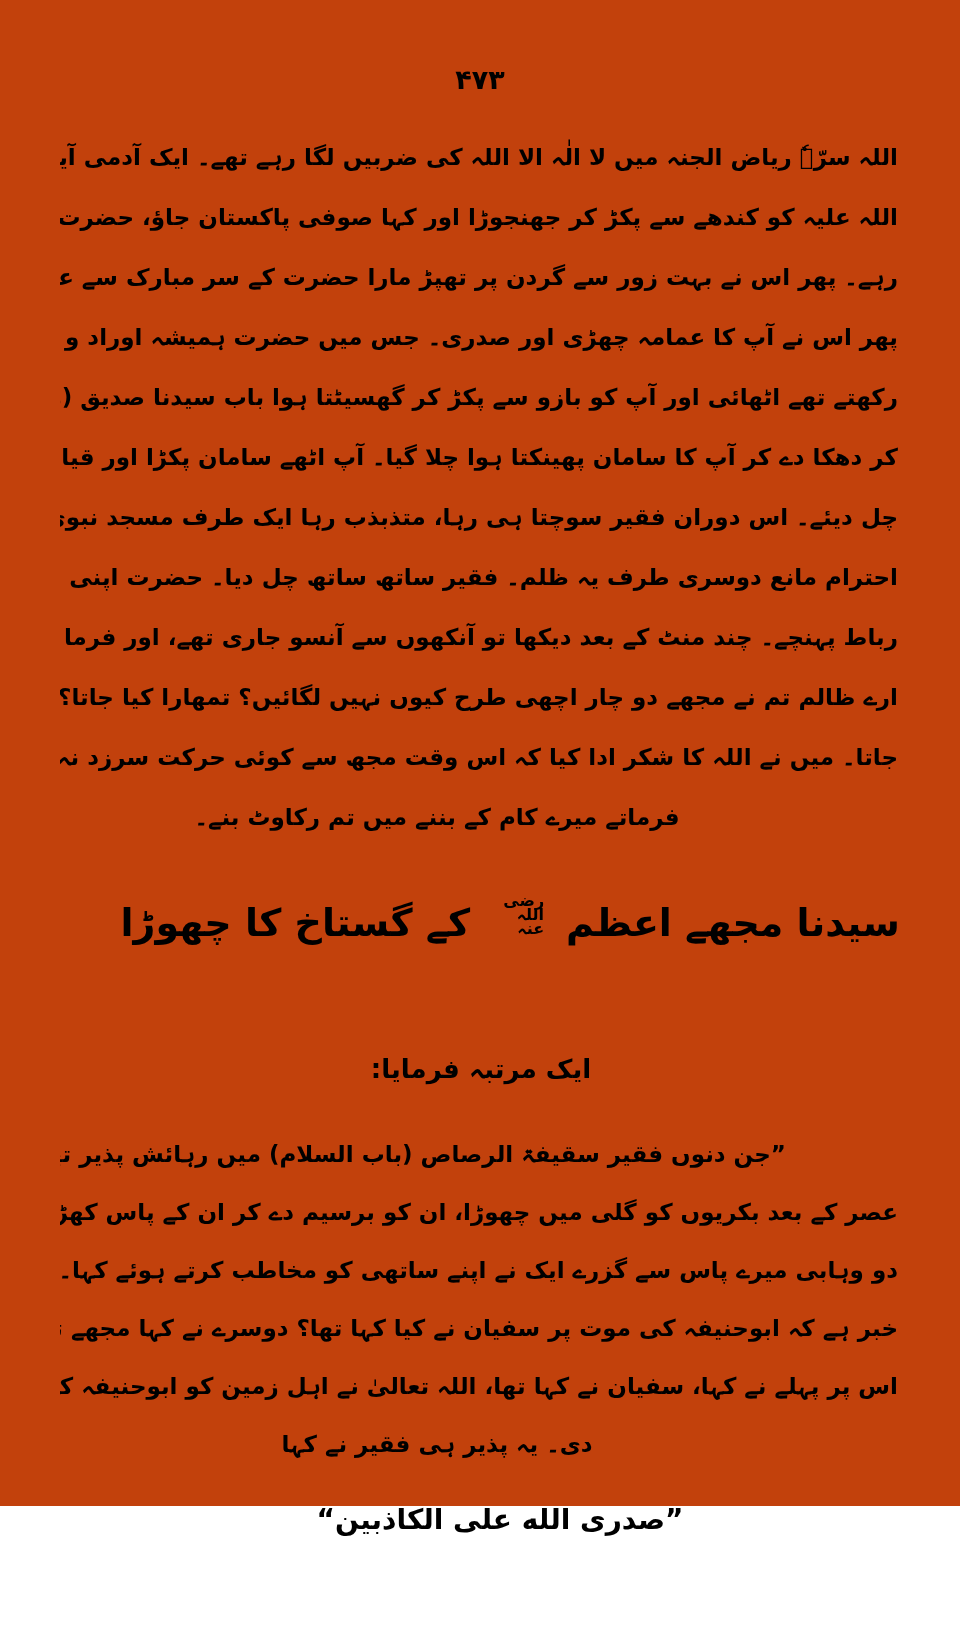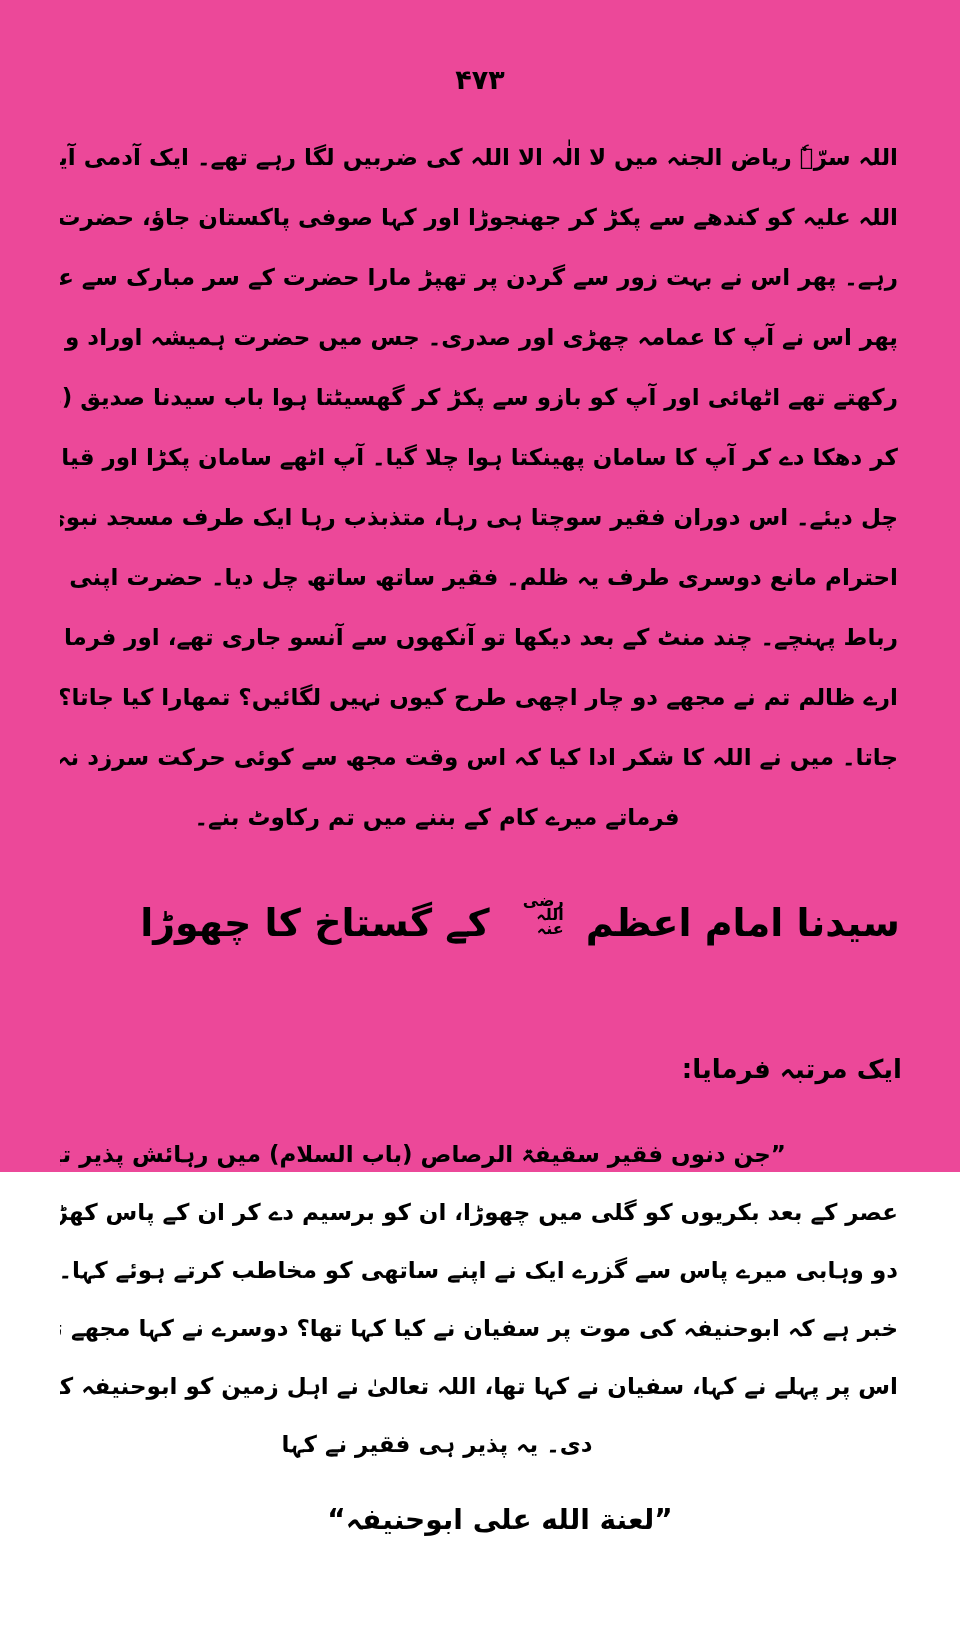--- a/index.html
+++ b/index.html
@@ -10,22 +10,22 @@
   body {
     width: 960px;
     height: 1626px;
     font-family: "DejaVu Sans", sans-serif;
     color: #000000;
     overflow: hidden;
   }
   .page {
     position: relative;
     width: 960px;
-    height: 1172px;
-    background: #ec4899;
+    height: 1506px;
+    background: #c2410c;
     direction: rtl;
   }
   .page-number {
     position: absolute;
     top: 64px;
     left: 0;
     width: 100%;
     text-align: center;
     font-size: 27px;
     font-weight: bold;
@@ -81,21 +81,21 @@
     max-width: 52px;
     line-height: 14px;
     white-space: normal;
     overflow: hidden;
   }
   .intro-line {
     position: absolute;
     top: 1044px;
     right: 58px;
     left: 60px;
-    text-align: right;
+    text-align: center;
     font-size: 26px;
     font-weight: bold;
     line-height: 50px;
     white-space: nowrap;
   }
   .footer-arabic {
     position: absolute;
     top: 1492px;
     right: 0;
     left: 0;
@@ -124,29 +124,29 @@
     <div class="line">کر دھکا دے کر آپ کا سامان پھینکتا ہوا چلا گیا۔ آپ اٹھے سامان پکڑا اور قیام گاہ کی طرف</div>
     <div class="line">چل دیئے۔ اس دوران فقیر سوچتا ہی رہا، متذبذب رہا ایک طرف مسجد نبوی شریف کا</div>
     <div class="line">احترام مانع دوسری طرف یہ ظلم۔ فقیر ساتھ ساتھ چل دیا۔ حضرت اپنی جائے قیام ٹونک</div>
     <div class="line">رباط پہنچے۔ چند منٹ کے بعد دیکھا تو آنکھوں سے آنسو جاری تھے، اور فرما رہے تھے،</div>
     <div class="line">ارے ظالم تم نے مجھے دو چار اچھی طرح کیوں نہیں لگائیں؟ تمھارا کیا جاتا؟ میرا کام بن</div>
     <div class="line">جاتا۔ میں نے اللہ کا شکر ادا کیا کہ اس وقت مجھ سے کوئی حرکت سرزد نہ ہوئی ورنہ آپ</div>
     <div class="line line-center">فرماتے میرے کام کے بننے میں تم رکاوٹ بنے۔</div>
   </div>
 
   <div class="section-heading">
-    <span>سیدنا امام اعظم</span><span class="honorific">رضی اللہ عنہ</span><span>کے گستاخ کا چھوڑا</span>
+    <span>سیدنا مجھے اعظم</span><span class="honorific">رضی اللہ عنہ</span><span>کے گستاخ کا چھوڑا</span>
   </div>
 
   <div class="intro-line">ایک مرتبہ فرمایا:</div>
 
   <div class="body-block para-2">
     <div class="line line-indent">”جن دنوں فقیر سقیفۃ الرصاص (باب السلام) میں رہائش پذیر تھا۔ ایک دن</div>
     <div class="line">عصر کے بعد بکریوں کو گلی میں چھوڑا، ان کو برسیم دے کر ان کے پاس کھڑا تھا۔ کہ وہاں سے</div>
     <div class="line">دو وہابی میرے پاس سے گزرے ایک نے اپنے ساتھی کو مخاطب کرتے ہوئے کہا۔ تمہیں</div>
     <div class="line">خبر ہے کہ ابوحنیفہ کی موت پر سفیان نے کیا کہا تھا؟ دوسرے نے کہا مجھے تو کچھ خبر نہیں۔</div>
     <div class="line">اس پر پہلے نے کہا، سفیان نے کہا تھا، اللہ تعالیٰ نے اہل زمین کو ابوحنیفہ کے شر سے نجات</div>
     <div class="line line-center">دی۔ یہ پذیر ہی فقیر نے کہا</div>
   </div>
 
-  <div class="footer-arabic">”لعنة الله علی ابوحنیفہ“</div>
+  <div class="footer-arabic">”صدری الله علی الکاذبین“</div>
 
 </div>
 
 </body></html>

